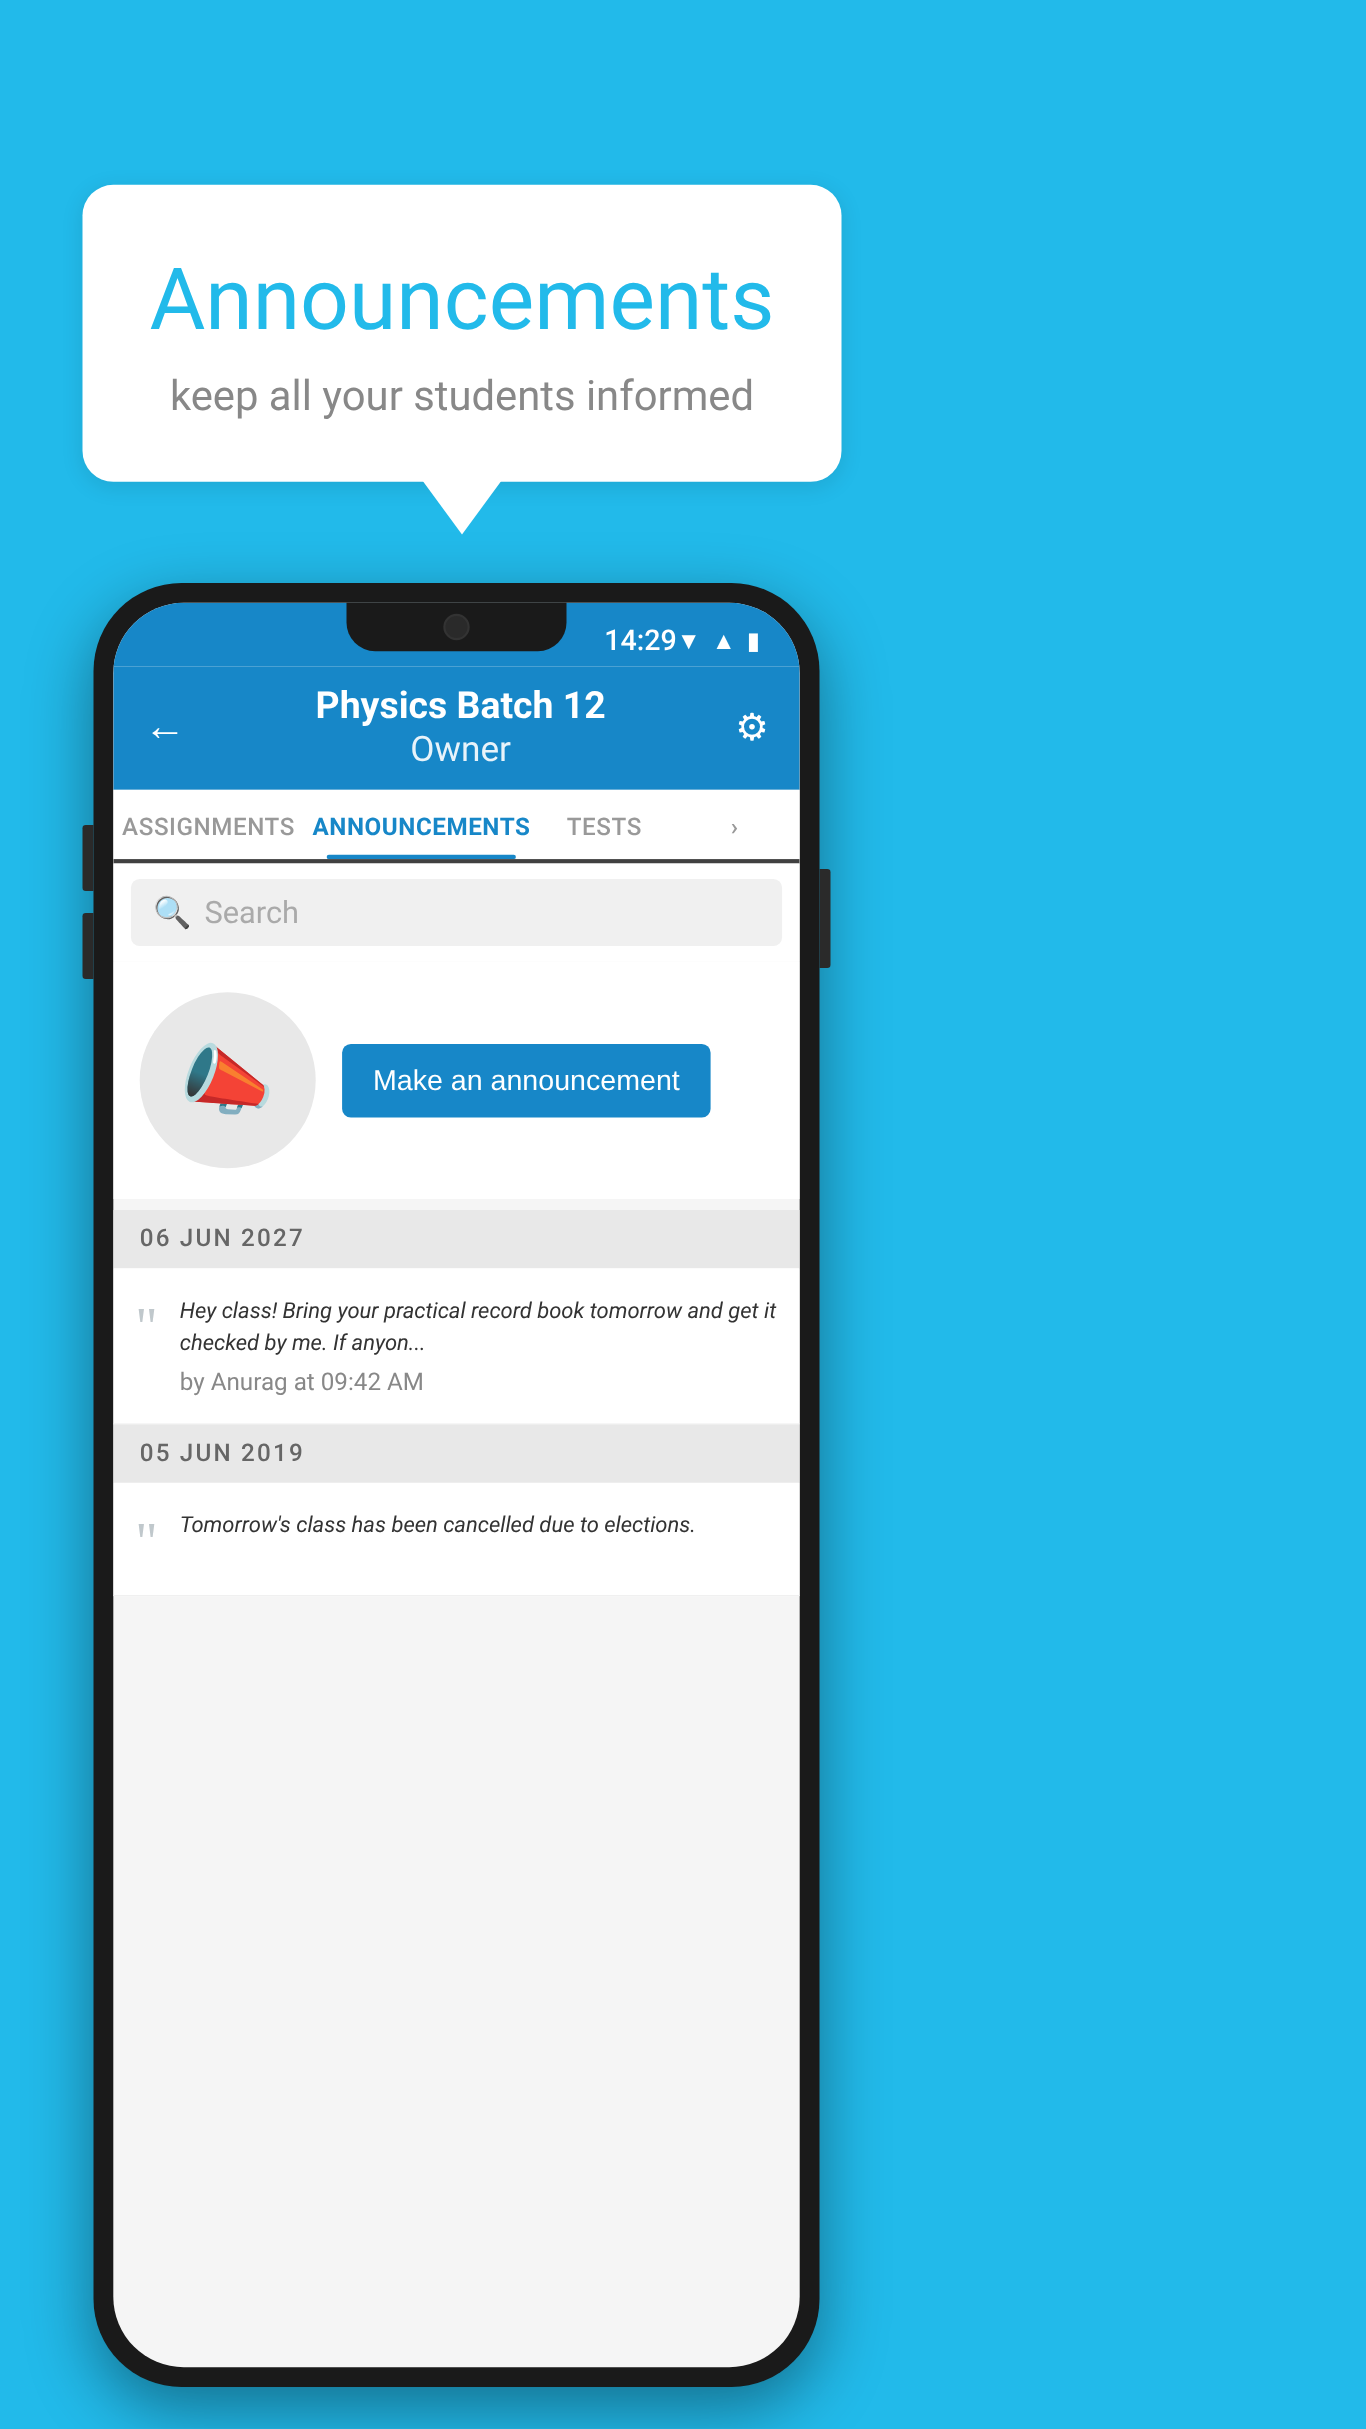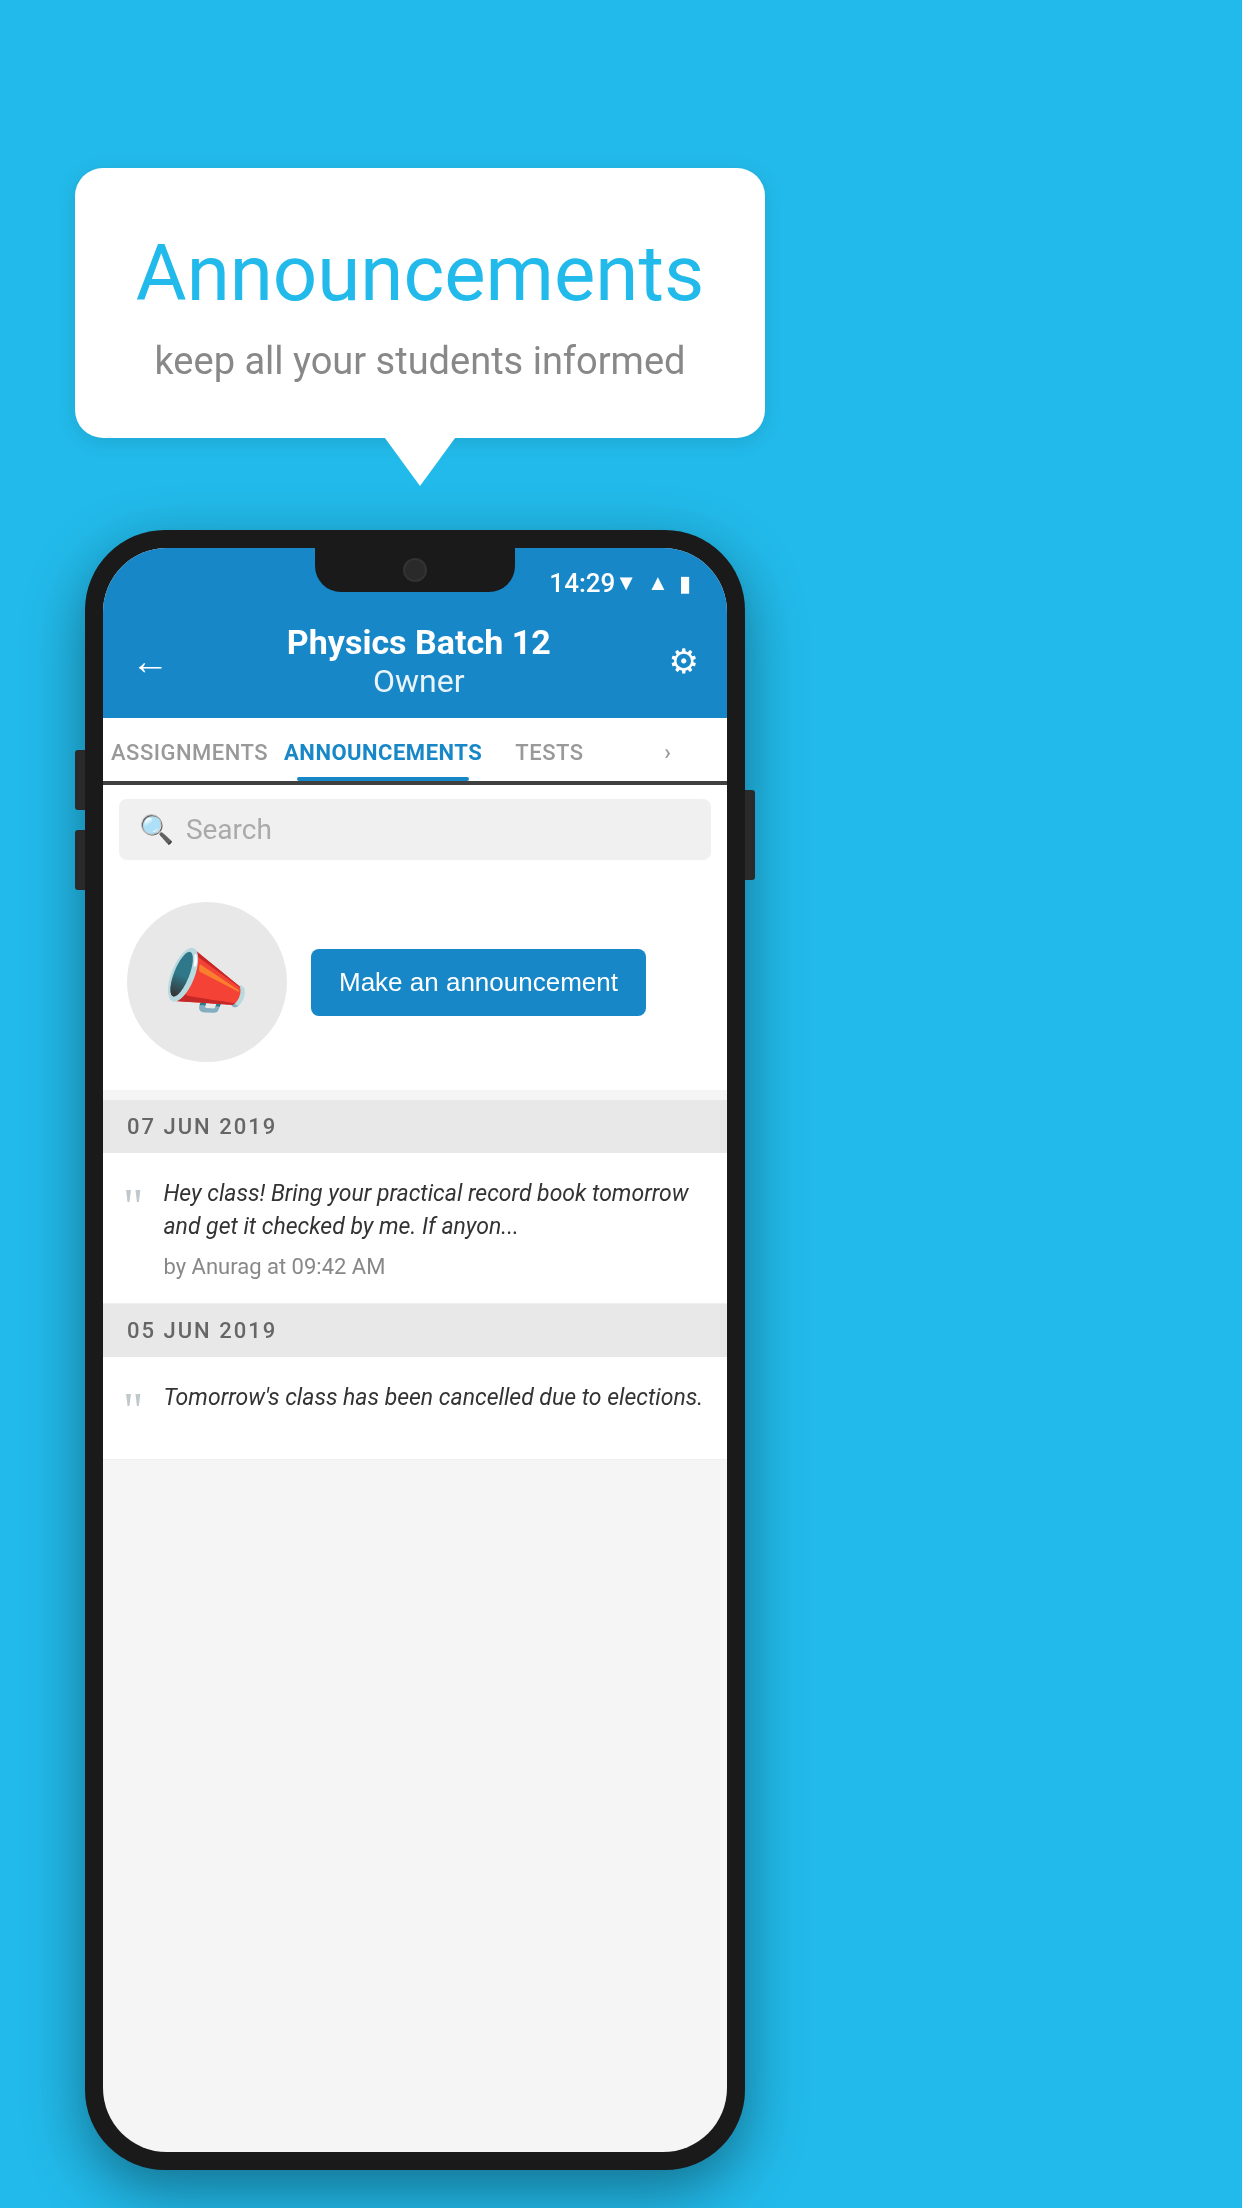--- a/index.html
+++ b/index.html
@@ -309,21 +309,21 @@
       line-height: 1;
       margin-top: 4px;
       flex-shrink: 0;
     }
 
     .announcement-content {
       flex: 1;
     }
 
     .announcement-text {
-      font-size: 23px;
+      font-size: 20px;
       color: #333;
       font-style: italic;
       line-height: 1.45;
       margin-bottom: 10px;
     }
 
     .announcement-meta {
       font-size: 22px;
       color: #888;
     }
@@ -420,21 +420,21 @@
 
       <div class="cta-section">
         <div class="cta-icon-circle">
           <span class="megaphone-icon">📣</span>
         </div>
         <div class="cta-right">
           <button class="cta-button">Make an announcement</button>
         </div>
       </div>
 
-      <div class="date-divider">07  JUN  2019</div>
+      <div class="date-divider">06  JUN  2027</div>
 
       <div class="announcement-item">
         <span class="quote-icon">"</span>
         <div class="announcement-content">
           <div class="announcement-text">Hey class! Bring your practical record book tomorrow and get it checked by me. If anyon...</div>
           <div class="announcement-meta">by Anurag at 09:42 AM</div>
         </div>
       </div>
 
       <div class="date-divider">05  JUN  2019</div>

